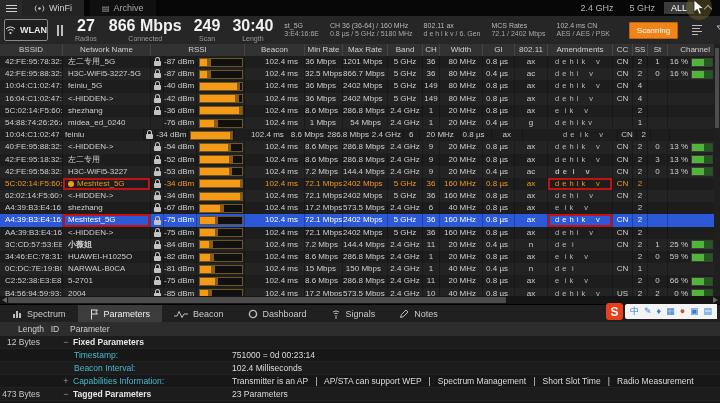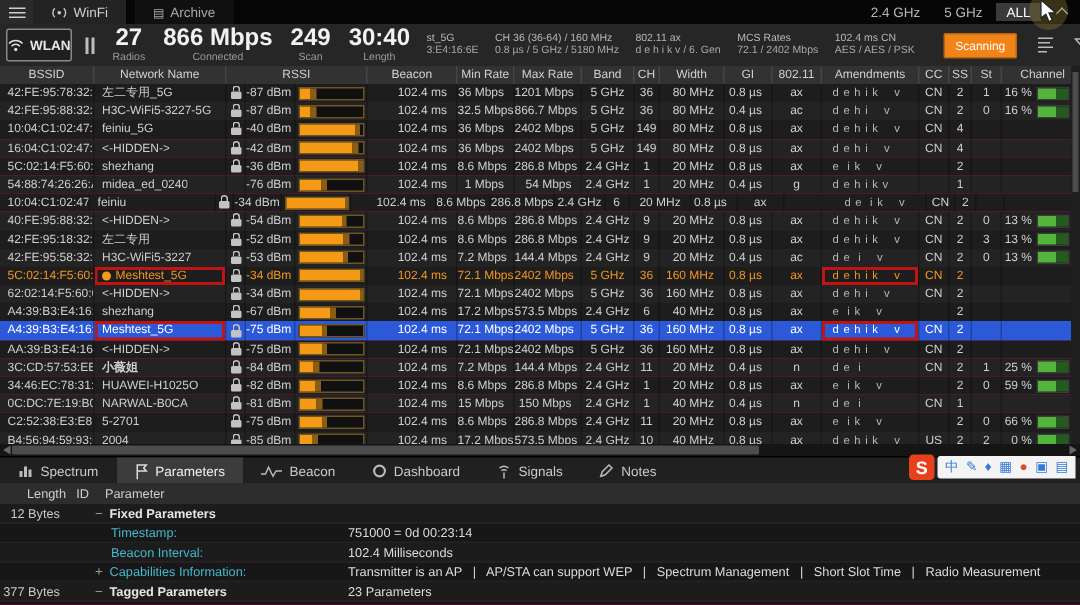--- a/index.html
+++ b/index.html
@@ -1,16 +1,16 @@
 <!DOCTYPE html>
 <html><head>
 <meta charset="utf-8">
 <style>
   html,body{margin:0;padding:0;background:#000;}
-  .screen{position:relative;width:720px;height:403px;background:#be185d;overflow:hidden;
+  .screen{position:relative;width:720px;height:403px;background:#7f1d1d;overflow:hidden;
     font-family:"Liberation Sans","DejaVu Sans",sans-serif;color:#d4d4d4;-webkit-font-smoothing:antialiased;}
   
   .titlebar{position:absolute;left:0;top:0;width:720px;height:16px;background:#060606;display:flex;align-items:center;font-size:9px;color:#cfcfcf;}
   .hamburger{width:22px;height:16px;display:flex;flex-direction:column;justify-content:center;gap:2px;align-items:center;background:#2a2a2a;}
   .hamburger i{display:block;width:11px;height:1px;background:#cfcfcf;}
   .apptab{height:16px;display:flex;align-items:center;gap:4px;padding:0 12px;background:#232323;}
   .apptab.inactive{background:#101010;color:#a8a8a8;}
   .bandtabs{margin-left:auto;display:flex;align-items:center;gap:2px;}
   .bandtab{padding:1px 7px;color:#b5b5b5;}
   .bandtab.sel{background:#3a3a3a;color:#fff;}
@@ -549,21 +549,21 @@
           </div>
         </div>
         <div class="c rt" style="width: 60px;">102.4 ms</div>
         <div class="c rt" style="width: 38px;">7.2 Mbps</div>
         <div class="c rt" style="width: 45px;">144.4 Mbps</div>
         <div class="c ct" style="width: 35px;">2.4 GHz</div>
         <div class="c ct" style="width: 17px;">9</div>
         <div class="c rt" style="width: 43px;">20 MHz</div>
         <div class="c rt" style="width: 32px;">0.4 µs</div>
         <div class="c ct" style="width: 33px;">ac</div>
-        <div class="c pre" style="width: 65px;">d e  i    v</div>
+        <div class="c pre" style="width: 65px; font-weight: bold;">d e  i    v</div>
         <div class="c ct" style="width: 20px;">CN</div>
         <div class="c ct" style="width: 15px;">2</div>
         <div class="c ct" style="width: 20px;">0</div>
         <div class="c chwrap" style="width: 49px;">
           <div>13 %</div>
           <div class="gauge">
             <div class="g1"></div>
             <div class="g2"></div>
           </div>
         </div>
@@ -1015,21 +1015,21 @@
       <div class="drow">
         <div class="dc dlen"></div>
         <div class="dc did"></div>
         <div class="dc dparam">
           <div class="expander">+</div>
           <div class="plabel link">Capabilities Information:</div>
         </div>
         <div class="dc ddet">Transmitter is an AP   |   AP/STA can support WEP   |   Spectrum Management   |   Short Slot Time   |   Radio Measurement</div>
       </div>
       <div class="drow">
-        <div class="dc dlen">377 Bytes</div>
+        <div class="dc dlen">473 Bytes</div>
         <div class="dc did"></div>
         <div class="dc dparam">
           <div class="expander">−</div>
           <div class="plabel">Tagged Parameters</div>
         </div>
         <div class="dc ddet">23 Parameters</div>
       </div>
       <div class="drow">
         <div class="dc dlen">11 Bytes</div>
         <div class="dc did">0</div>

